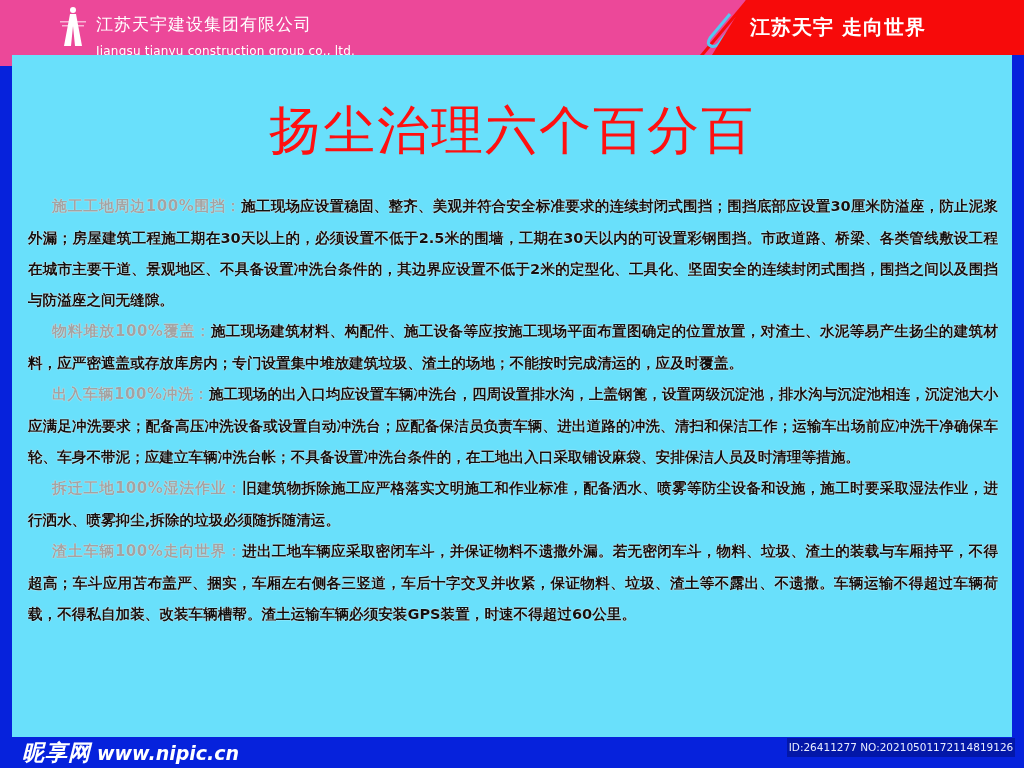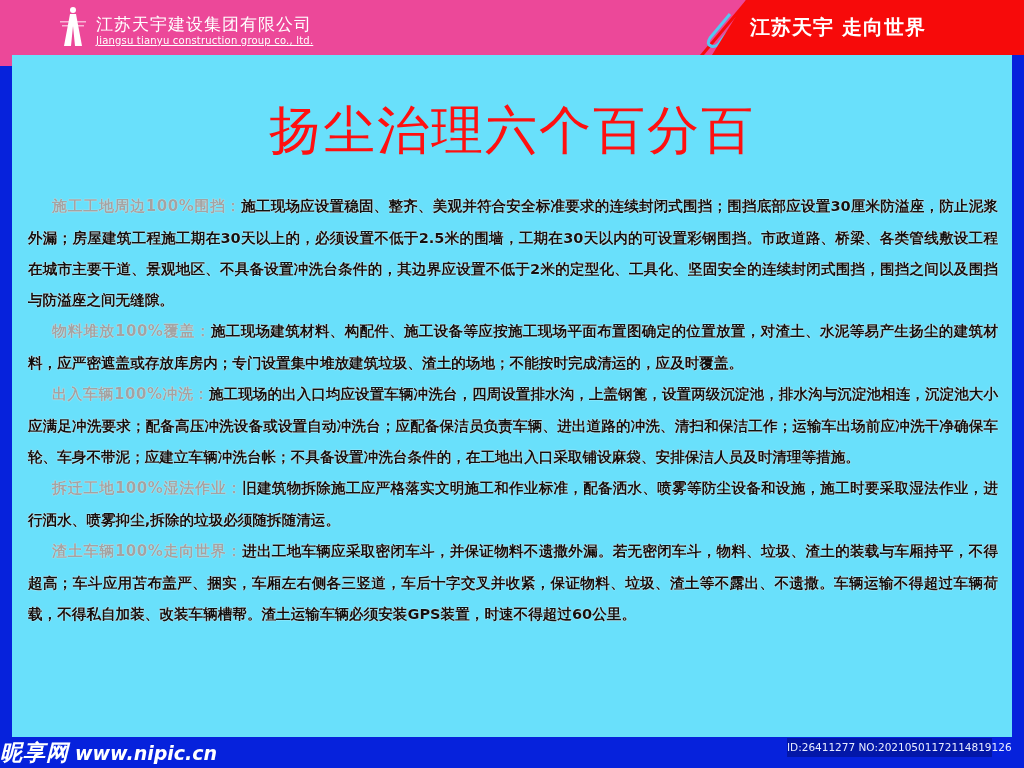--- a/index.html
+++ b/index.html
@@ -5,21 +5,21 @@
   html, body { margin:0; padding:0; }
   body {
     width:1024px; height:768px; overflow:hidden; position:relative;
     background:#0622dc;
     font-family:"DejaVu Sans", "Liberation Sans", sans-serif;
   }
   .header { position:absolute; left:0; top:0; width:1024px; height:66px; background:#ec4899; }
   .logo { position:absolute; left:58px; top:6px; width:30px; height:40px; }
   .company { position:absolute; left:96px; top:14px; color:#fff; }
   .company-cn { font-size:17px; letter-spacing:1px; line-height:20px; font-weight:normal; }
-  .company-en { font-size:10px; line-height:12px; margin-top:1px; letter-spacing:0.2px;text-decoration:underline; }
+  .company-en { font-size:12px; line-height:12px; margin-top:11px; letter-spacing:0.2px;text-decoration:underline; }
   .banner {
     position:absolute; left:712px; top:0; width:312px; height:55px;
     background:#f70a0a;
     clip-path: polygon(34px 0, 312px 0, 312px 55px, 0 55px);
   }
   .banner-stripe {
     position:absolute; left:690px; top:0; width:60px; height:55px;
   }
   .slogan {
     position:absolute; left:750px; top:10px; color:#fff; font-weight:bold;
@@ -34,25 +34,25 @@
     position:absolute; left:0; top:98px; width:1024px; text-align:center;
     color:#ff1010; font-weight:normal; font-size:52px; letter-spacing:2px; line-height:64px;
   }
   .content { position:absolute; left:28px; top:190px; width:970px; }
   .para {
     color:#111; font-size:14.6px; line-height:31px; font-weight:bold;
     text-indent:24px; margin:0 0 0 0; text-align:justify;
     text-shadow: 0 0 1px #fff, 0 0 1px #fff;
   }
   .para .head { color:#a3a3a3; font-size:15px; letter-spacing:0.5px; text-shadow:0 0 1px #fff; }
-  .watermark { position:absolute; left:0; top:738px; color:#fff; font-style:italic; font-weight:bold; white-space:nowrap; }
+  .watermark { position:absolute; left:22px; top:738px; color:#fff; font-style:italic; font-weight:bold; white-space:nowrap; }
   .wm-cn { font-size:22px; letter-spacing:1px; vertical-align:middle; }
   .wm-url { font-size:19px; margin-left:6px; vertical-align:middle; }
   .id-box {
-    position:absolute; left:787px; top:738px; width:205px; height:19px;
+    position:absolute; left:787px; top:738px; width:228px; height:19px;
     background:#0317a8; color:#e8ecff; font-size:10.5px; line-height:19px; text-align:center;
     white-space:nowrap;
   }
 </style>
 </head>
 <body>
 
 <div class="header">
   <svg class="logo" viewBox="0 0 30 40">
     <circle cx="15" cy="4" r="3" fill="#fff"></circle>

